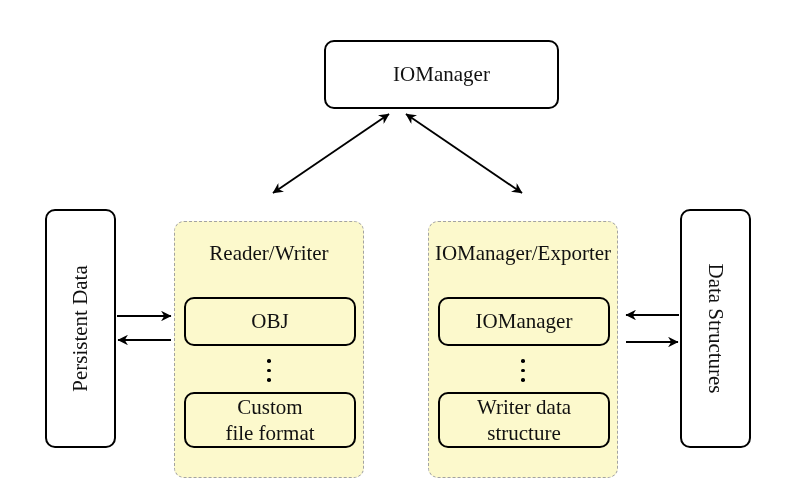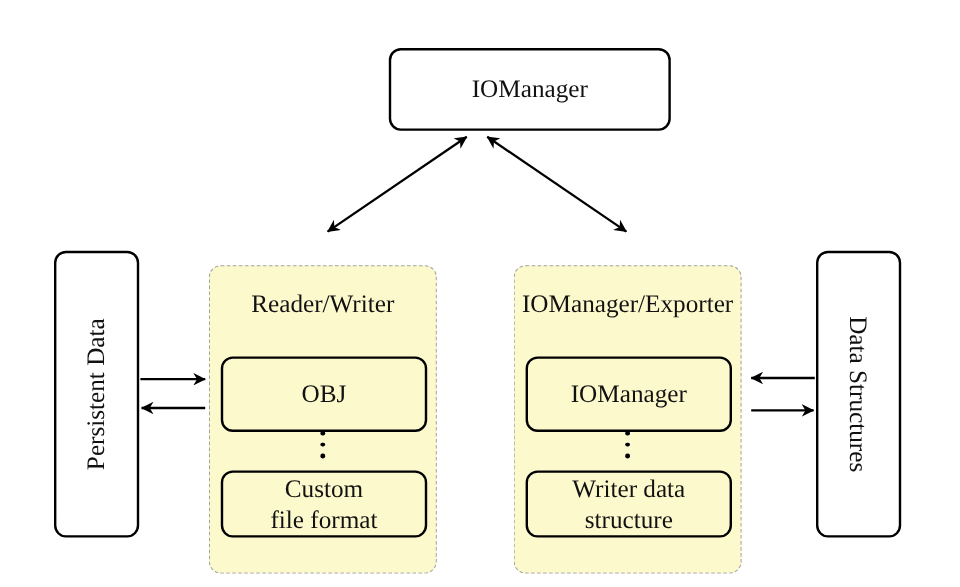--- a/index.html
+++ b/index.html
@@ -65,21 +65,21 @@
     border-radius: 10px;
     background: transparent;
     display: flex;
     align-items: center;
     justify-content: center;
     text-align: center;
     font-size: 21px;
     line-height: 1.24;
   }
   .inner-node span { white-space: pre-line; }
-  .inner-top    { top: 75px;  height: 63px; }
+  .inner-top    { top: 75px;  height: 49px; }
   .inner-bottom { top: 170px; height: 56px; }
 
   
   .vdots {
     position: absolute;
     left: 0; right: 0;
     top: 137px;
     display: flex;
     flex-direction: column;
     align-items: center;

